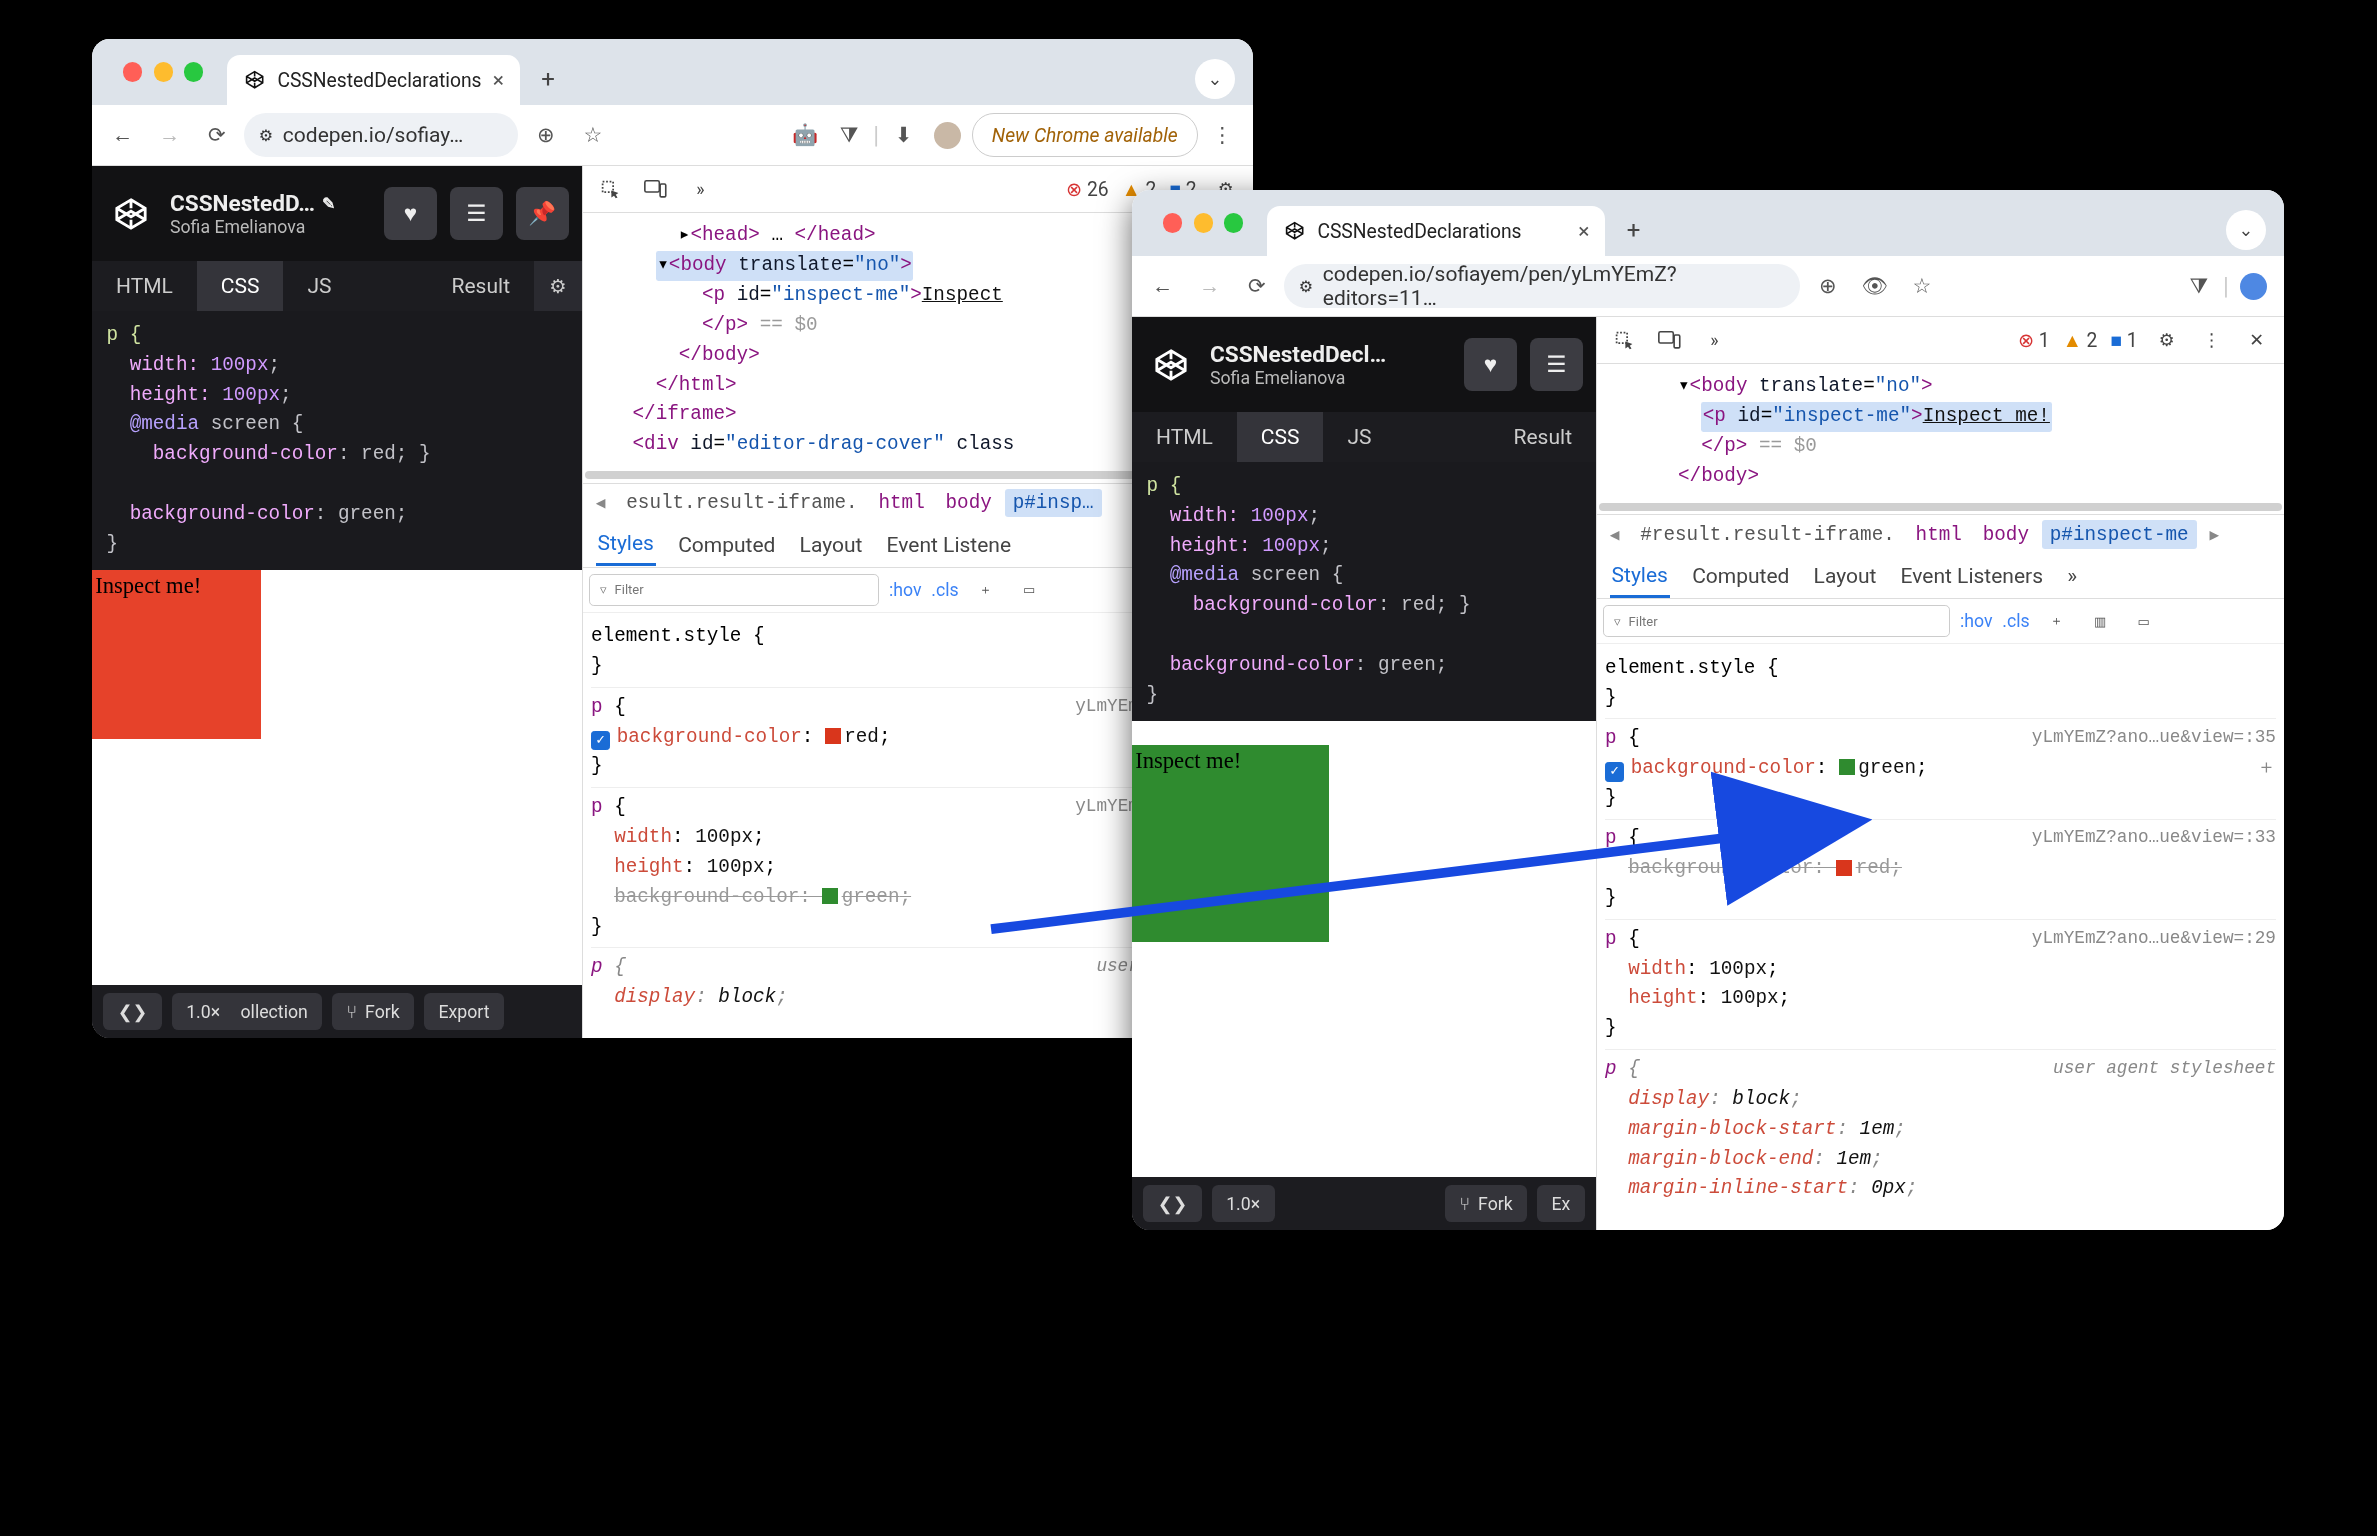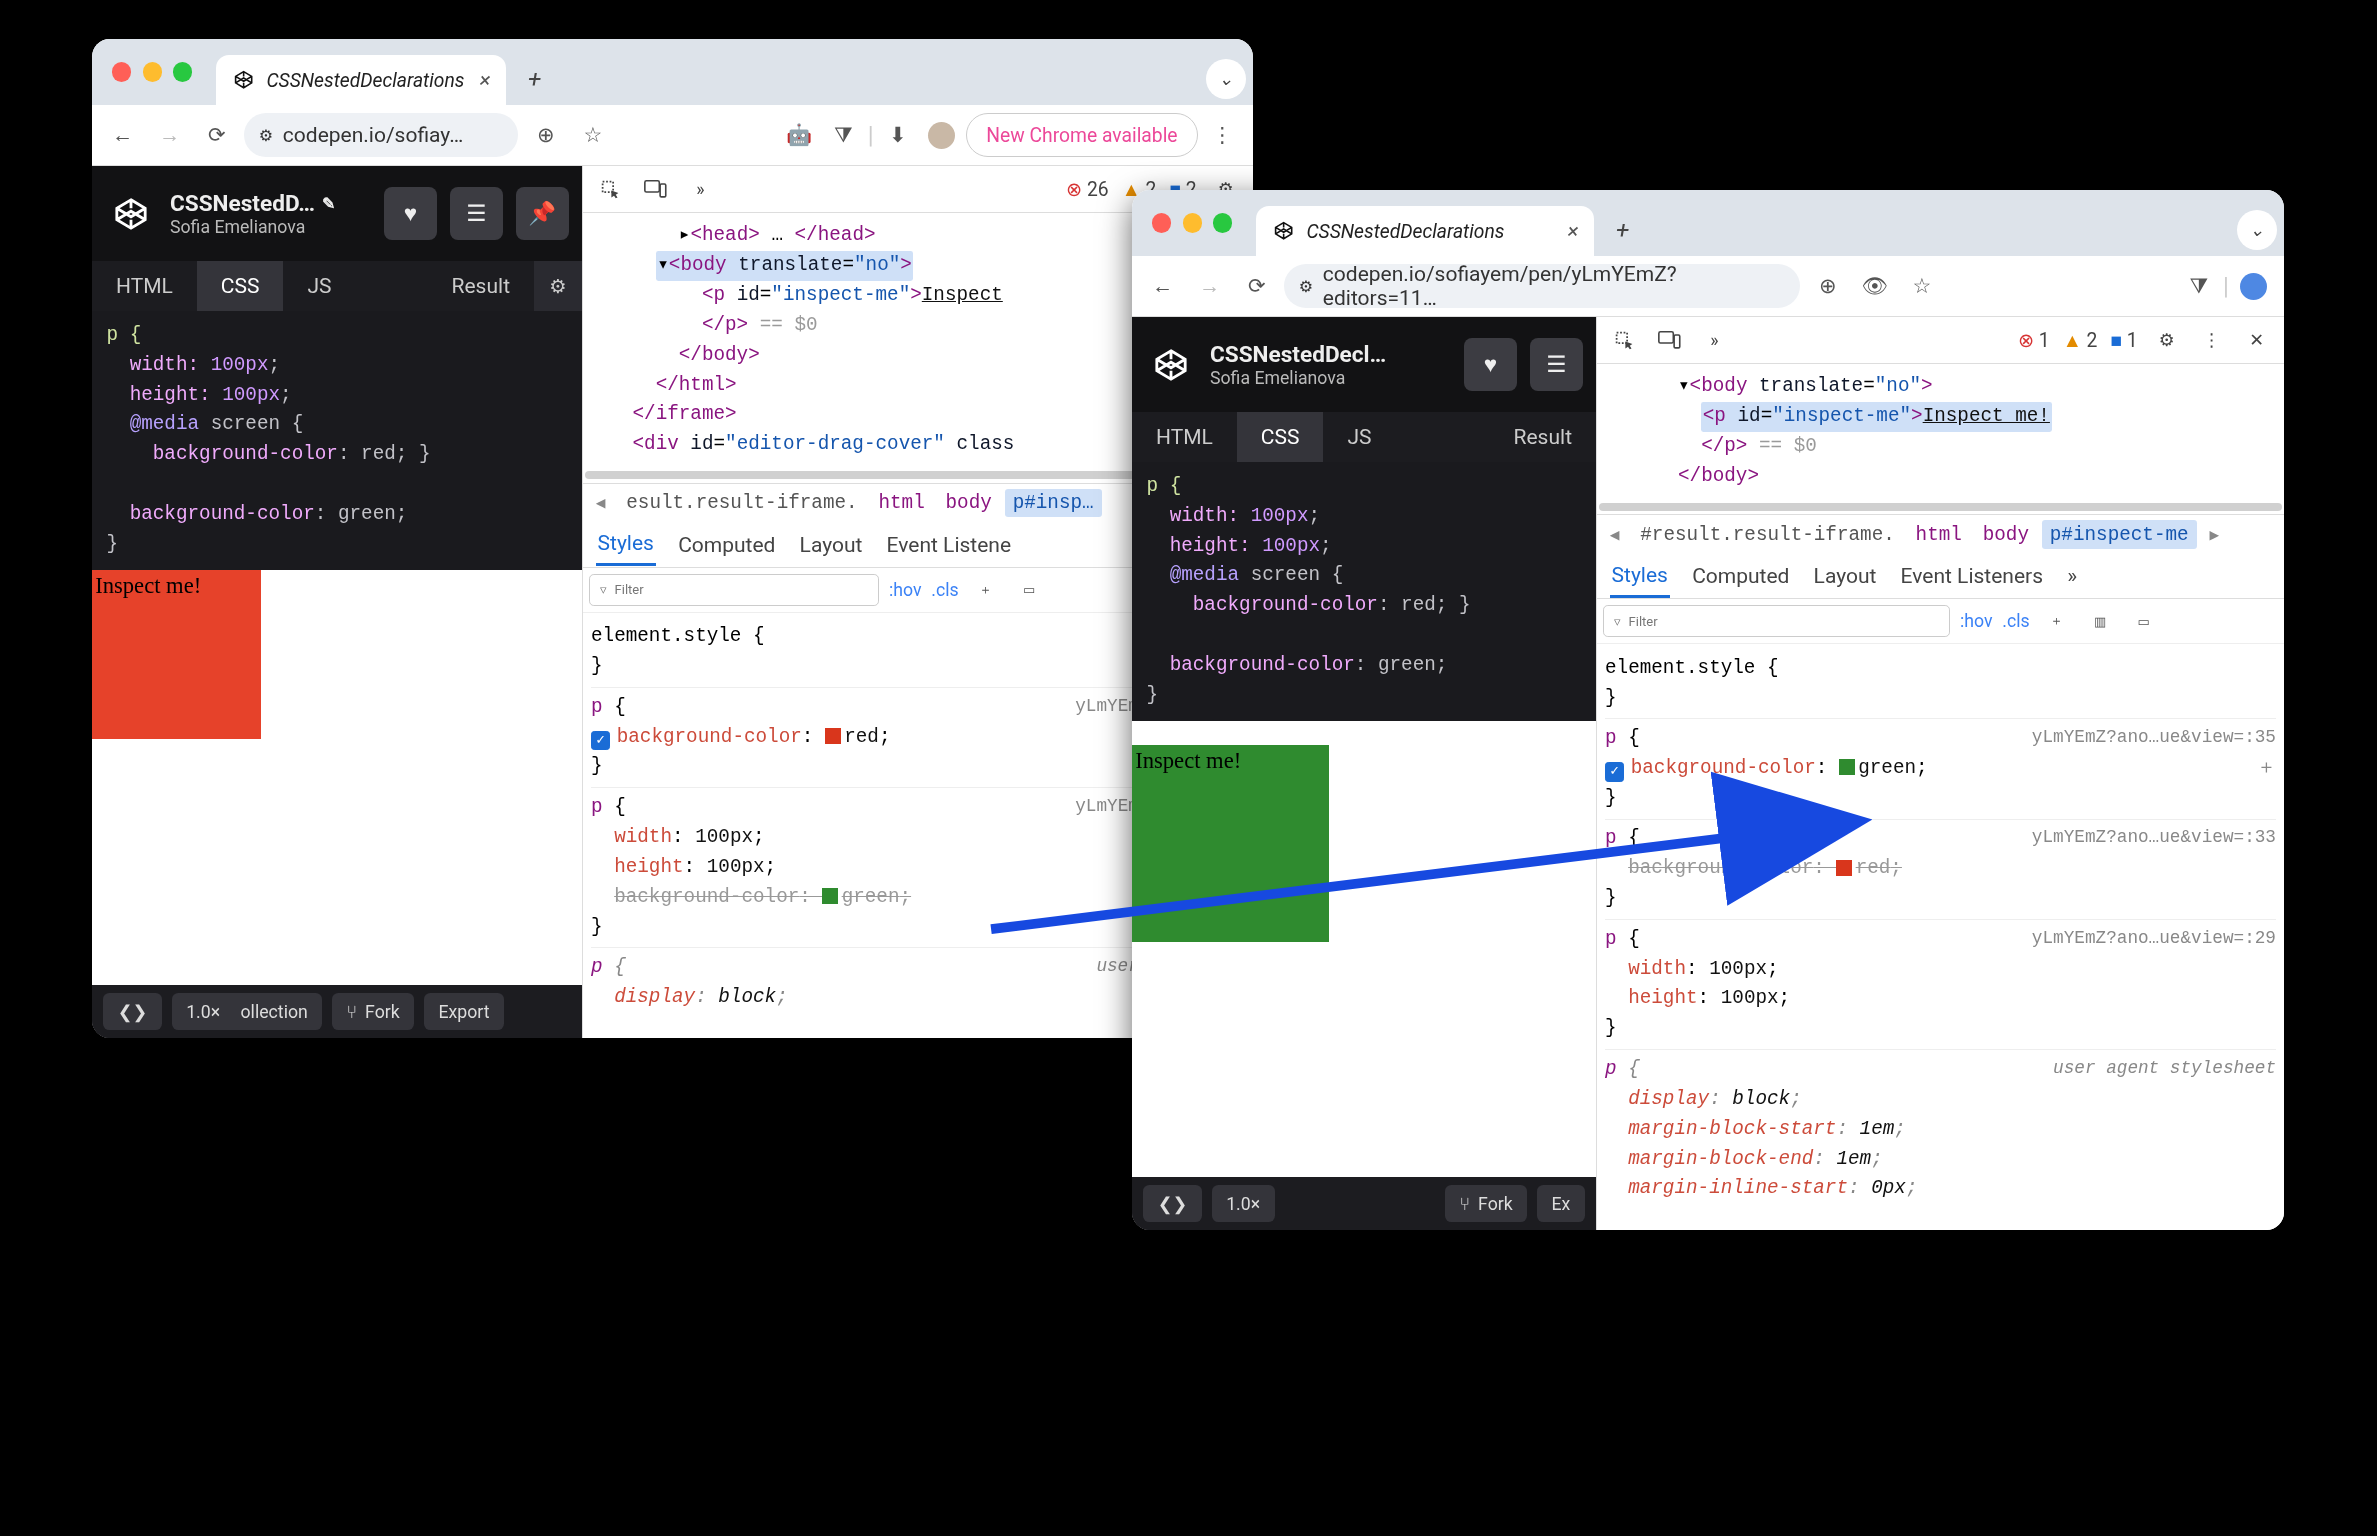--- a/index.html
+++ b/index.html
@@ -21,23 +21,22 @@
     box-shadow: 0 9.7px 32px rgba(0,0,0,.6);
     overflow: hidden;
     display: flex;
     flex-direction: column;
   }
   .tabstrip {
     background: #dde3ea;
     height: 66px;
     display: flex;
     align-items: flex-end;
-    padding: 0 7px;
+    padding: 0 18px;
     gap: 8px;
-    font-style: italic;
   }
   .traffic { display: flex; gap: 11.3px; align-self: center; margin-left: 13px; margin-right: 16px; }
   .dot { width: 19.3px; height: 19.3px; border-radius: 50%; }
   .dot.red { background: #ff5f57; }
   .dot.yellow { background: #febc2e; }
   .dot.green { background: #28c840; }
   .tab {
     background: #fff;
     height: 50px;
     display: flex;
@@ -63,21 +62,21 @@
     align-items:center;
     gap: 8px;
     padding: 0 11.3px;
     font-size: 21px;
     color:#444;
   }
   .addrbar .navbtn { width:39px;height:39px;display:flex;align-items:center;justify-content:center;color:#555;border-radius:50%; }
   .url-pill { flex: 0 0 auto; height:44px;background:#eef1f5;border-radius:24px;display:flex;align-items:center;gap:9.7px;padding:0 14.5px; color:#333; }
   .addrbar .right-icons { display:flex; gap:4.8px; align-items:center; margin-left:auto; }
   .addrbar .ibtn { width:39px;height:39px;display:flex;align-items:center;justify-content:center;color:#555; }
-  .chip { height:44px;border:0.8px solid #ccc;border-radius:24px;padding:0 19.3px;display:flex;align-items:center;font-size:19.3px;color:#ec4899;}
+  .chip { height:44px;border:0.8px solid #ccc;border-radius:24px;padding:0 19.3px;display:flex;align-items:center;font-size:19.3px;color:#a16207;font-style:italic;}
 
   
   .cp-header {
     background:#121214;
     color:#eee;
     display:flex;
     align-items:center;
     padding: 6.4px 13px;
     gap:13px;
     height: 95px;

